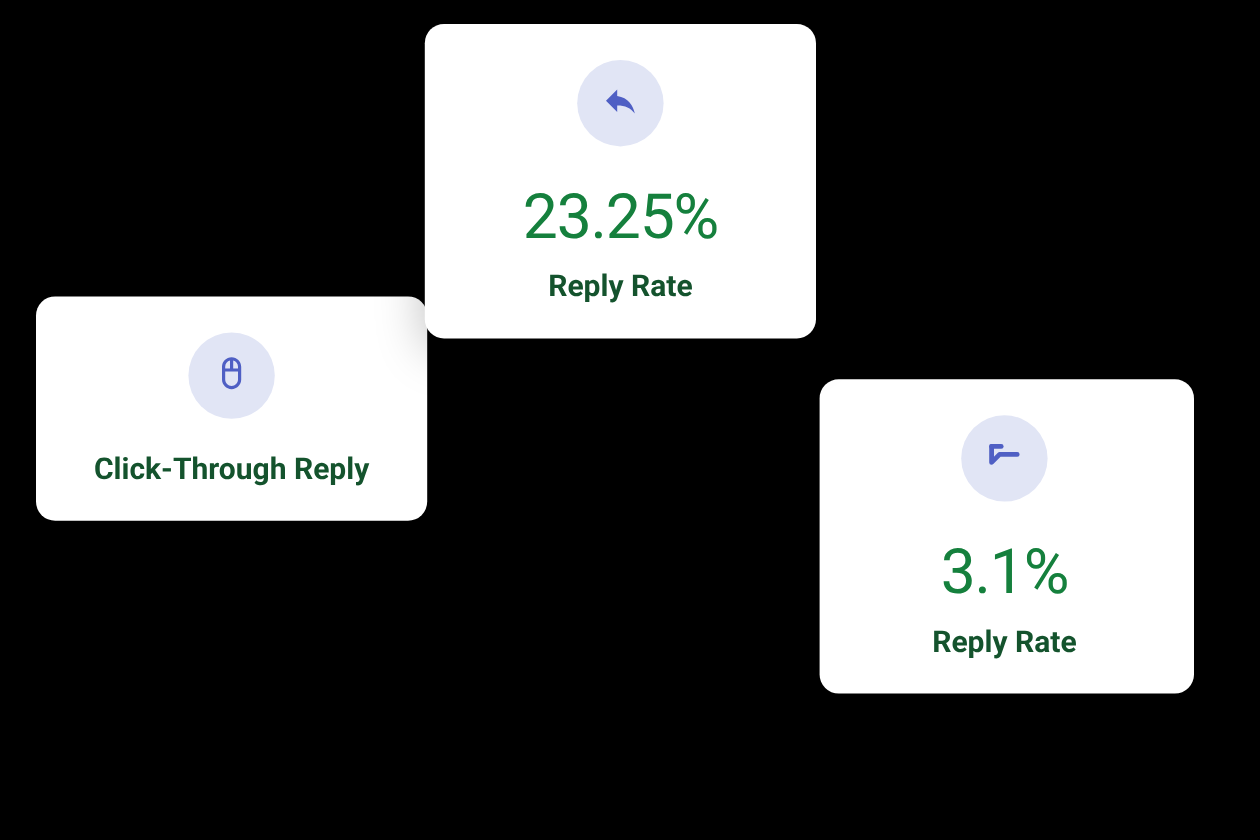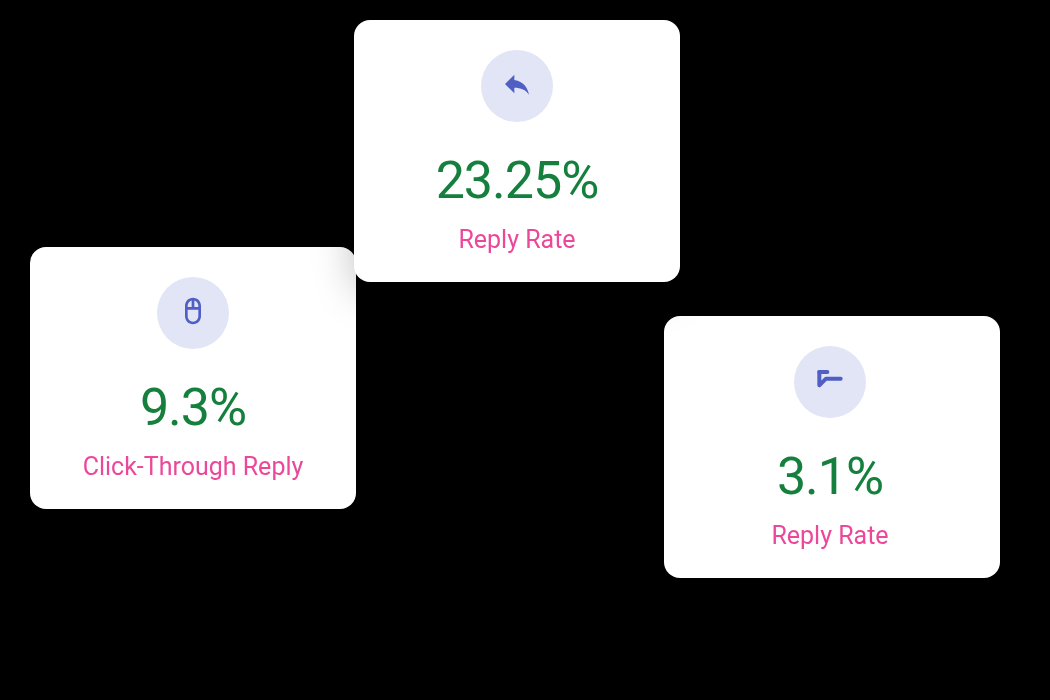--- a/index.html
+++ b/index.html
@@ -30,23 +30,23 @@
       width: 326px;
       z-index: 3;
     }
     .card-click {
       left: 30px;
       top: 247px;
       width: 326px;
       z-index: 1;
     }
     .card-bounce {
-      left: 664px;
+      left: 683px;
       top: 316px;
-      width: 336px;
+      width: 312px;
       z-index: 2;
       padding-left: 24px;
     }
     .icon-circle {
       width: 72px;
       height: 72px;
       border-radius: 50%;
       background: #e1e5f5;
       display: flex;
       align-items: center;
@@ -55,22 +55,22 @@
     }
     .metric-value {
       font-size: 52px;
       font-weight: 400;
       color: #15803d;
       letter-spacing: -1px;
       margin-bottom: 14px;
     }
     .metric-label {
       font-size: 25px;
-      font-weight: 400;
-      color: #ec4899;
+      font-weight: 700;
+      color: #14532d;
     }
     .icon-svg {
       width: 32px;
       height: 32px;
     }
   </style>
 </head>
 <body>
 
 <div class="card card-reply">
@@ -86,21 +86,20 @@
 </div>
 
 <div class="card card-click">
   <div class="icon-circle">
     <span>
       <svg class="icon-svg" viewBox="0 0 24 24" fill="#4f5fc4">
         <path d="M12 2C8.69 2 6 4.69 6 8v8c0 3.31 2.69 6 6 6s6-2.69 6-6V8c0-3.31-2.69-6-6-6zm4 14c0 2.21-1.79 4-4 4s-4-1.79-4-4v-5h8v5zm0-7h-3V4.08c1.72.45 3 2.02 3 3.92v1zM11 4.08V9H8V8c0-1.9 1.28-3.47 3-3.92z"></path>
       </svg>
     </span>
   </div>
-  <div class="metric-value">9.3%</div>
   <div class="metric-label">Click-Through Reply</div>
 </div>
 
 <div class="card card-bounce">
   <div class="icon-circle">
     <span>
       <svg class="icon-svg" viewBox="0 0 24 24" fill="none" stroke="#4f5fc4" stroke-width="3" stroke-linecap="round" stroke-linejoin="round">
         <polyline points="4 6 4 16 9 11 20 11"></polyline>
         <polyline points="4 6 10 6"></polyline>
       </svg>

